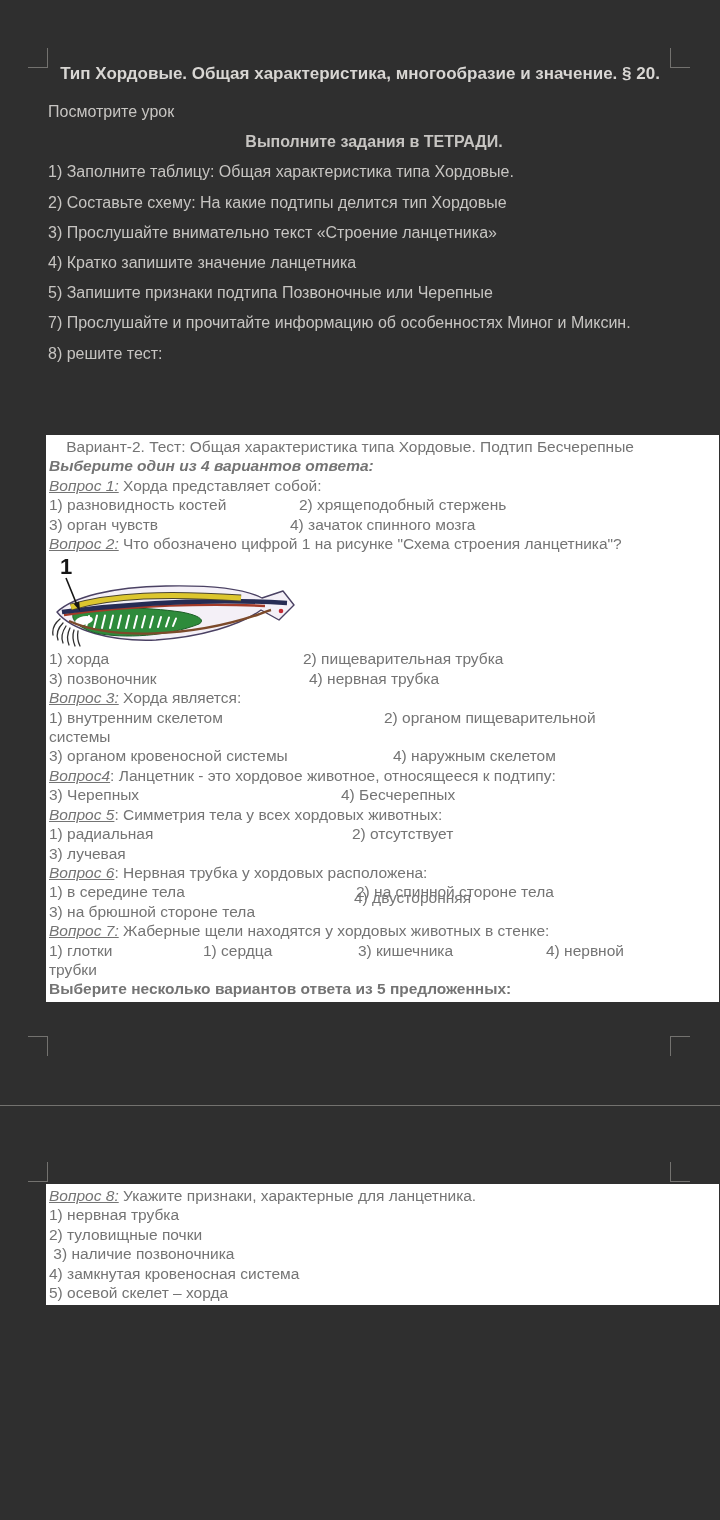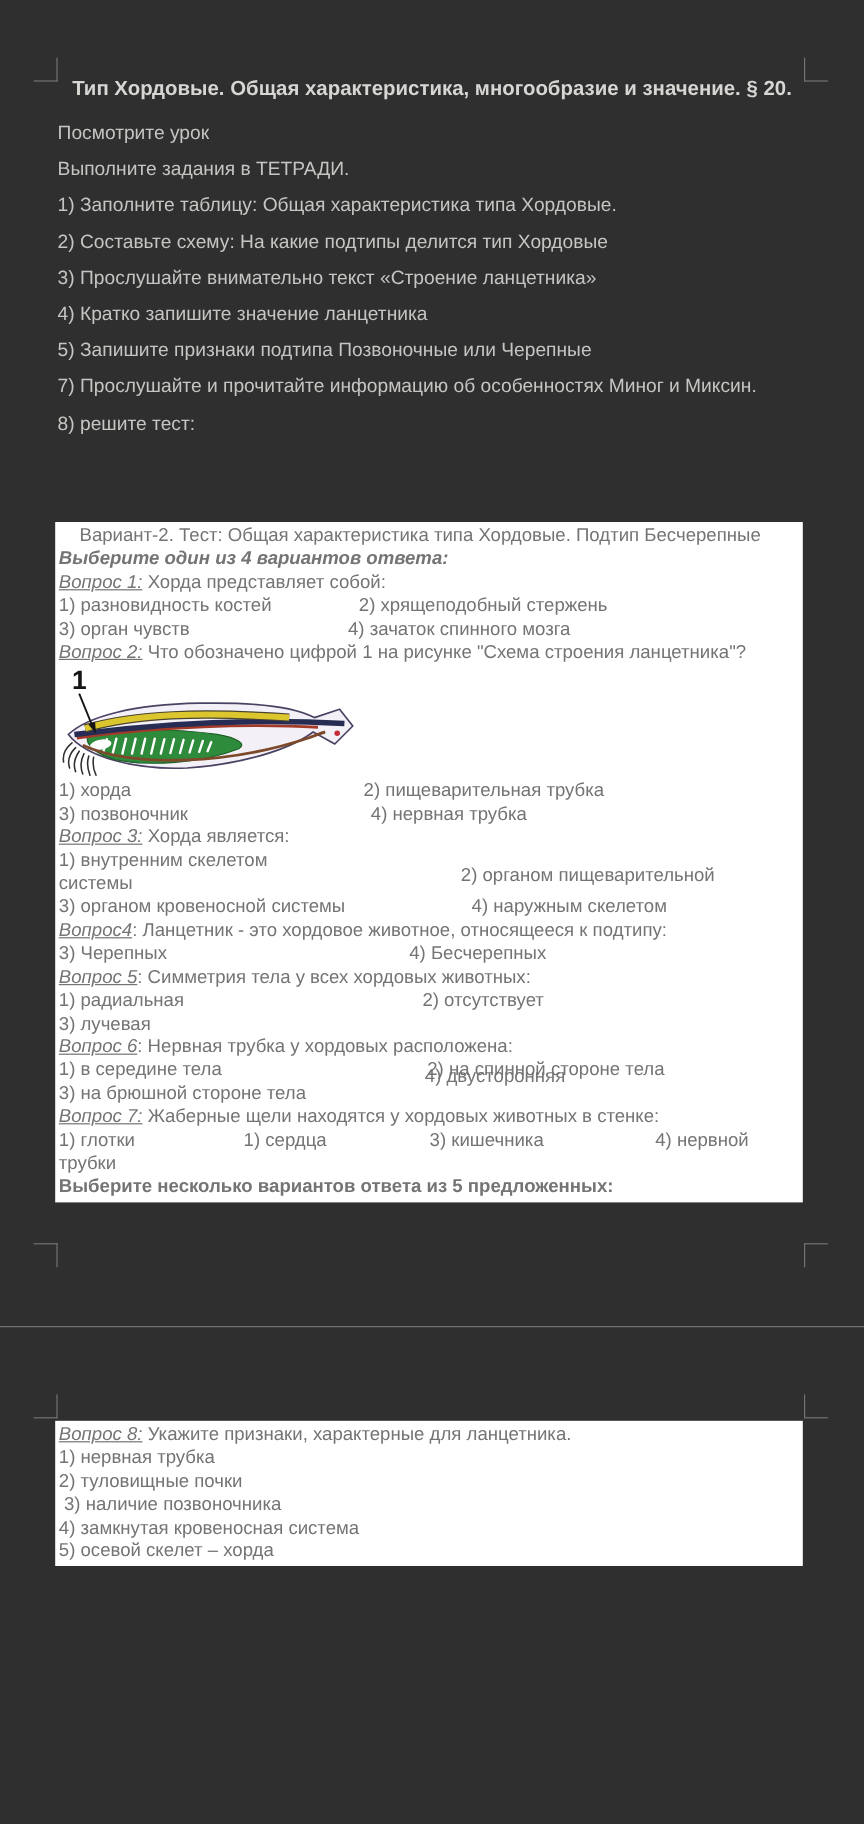--- a/index.html
+++ b/index.html
@@ -12,24 +12,24 @@
   .doc-title{
     position:absolute;top:64px;left:40px;right:40px;text-align:center;
     font-size:17px;font-weight:bold;color:var(--c-title_text,#d8d6d3);
     white-space:nowrap;
   }
   .intro{position:absolute;top:97px;left:48px;right:20px;}
   .intro-line{
     font-size:16px;line-height:30.2px;color:var(--c-dark_text,#c7c5c2);
     white-space:pre;
   }
-  .intro-line.bold{font-weight:normal;}
+  .intro-line.bold{font-weight:bold;text-align:center;}
   .intro-line.link{color:var(--c-link,#8a7b52);text-decoration:underline;cursor:pointer;}
   .paper{
-    position:absolute;left:46px;width:623px;
+    position:absolute;left:46px;width:673px;
     background:var(--c-paper,#ffffff);
     padding:2px 0 3px 3px;box-sizing:border-box;
   }
   #paper1{top:435px;}
   #paper2{top:1184px;}
   .tline{
     position:relative;font-size:15.5px;line-height:19.4px;
     color:var(--c-paper_text,#747474);white-space:pre;
   }
   .tline.boldItalic{font-weight:bold;font-style:italic;}
@@ -123,21 +123,21 @@
       <circle cx="230" cy="58" r="2.3" fill="var(--fig-dot,#c32b35)"></circle>
 
       <text x="9" y="21" font-size="22" font-weight="bold" fill="var(--fig-ink,#151515)">1</text>
       <line x1="15" y1="25" x2="26" y2="52" stroke="var(--fig-ink,#151515)" stroke-width="1.6"></line>
       <polygon points="29,58 22.6,50.8 28.2,48.4" fill="var(--fig-ink,#151515)"></polygon>
     </svg>
   </div>
       <div class="tline"><span>1) хорда</span><span style="position: absolute; left: 254px; top: 0px;">2) пищеварительная трубка</span></div>
       <div class="tline"><span>3) позвоночник</span><span style="position: absolute; left: 260px; top: 0px;">4) нервная трубка</span></div>
       <div class="tline"><span class="q">Вопрос 3:</span><span> Хорда является:</span></div>
-      <div class="tline"><span>1) внутренним скелетом</span><span style="position: absolute; left: 335px; top: 12px; text-align: center;">2) органом пищеварительной</span></div>
+      <div class="tline"><span>1) внутренним скелетом</span><span style="position: absolute; left: 335px; top: 0px; text-align: center;">2) органом пищеварительной</span></div>
       <div class="tline"><span>системы</span></div>
       <div class="tline"><span>3) органом кровеносной системы</span><span style="position: absolute; left: 344px; top: 0px;">4) наружным скелетом</span></div>
       <div class="tline"><span class="q">Вопрос4</span><span>: Ланцетник - это хордовое животное, относящееся к подтипу:</span></div>
       <div class="tline"><span>3) Черепных</span><span style="position: absolute; left: 292px; top: 0px;">4) Бесчерепных</span></div>
       <div class="tline"><span class="q">Вопрос 5</span><span>: Симметрия тела у всех хордовых животных:</span></div>
       <div class="tline"><span>1) радиальная</span><span style="position: absolute; left: 303px; top: 0px;">2) отсутствует</span></div>
       <div class="tline"><span>3) лучевая</span><span style="position: absolute; left: 305px; top: 0px; margin-top: 44px;">4) двусторонняя</span></div>
       <div class="tline"><span class="q">Вопрос 6</span><span>: Нервная трубка у хордовых расположена:</span></div>
       <div class="tline"><span>1) в середине тела</span><span style="position: absolute; left: 307px; top: 0px;">2) на спинной стороне тела</span></div>
       <div class="tline"><span>3) на брюшной стороне тела</span></div>

